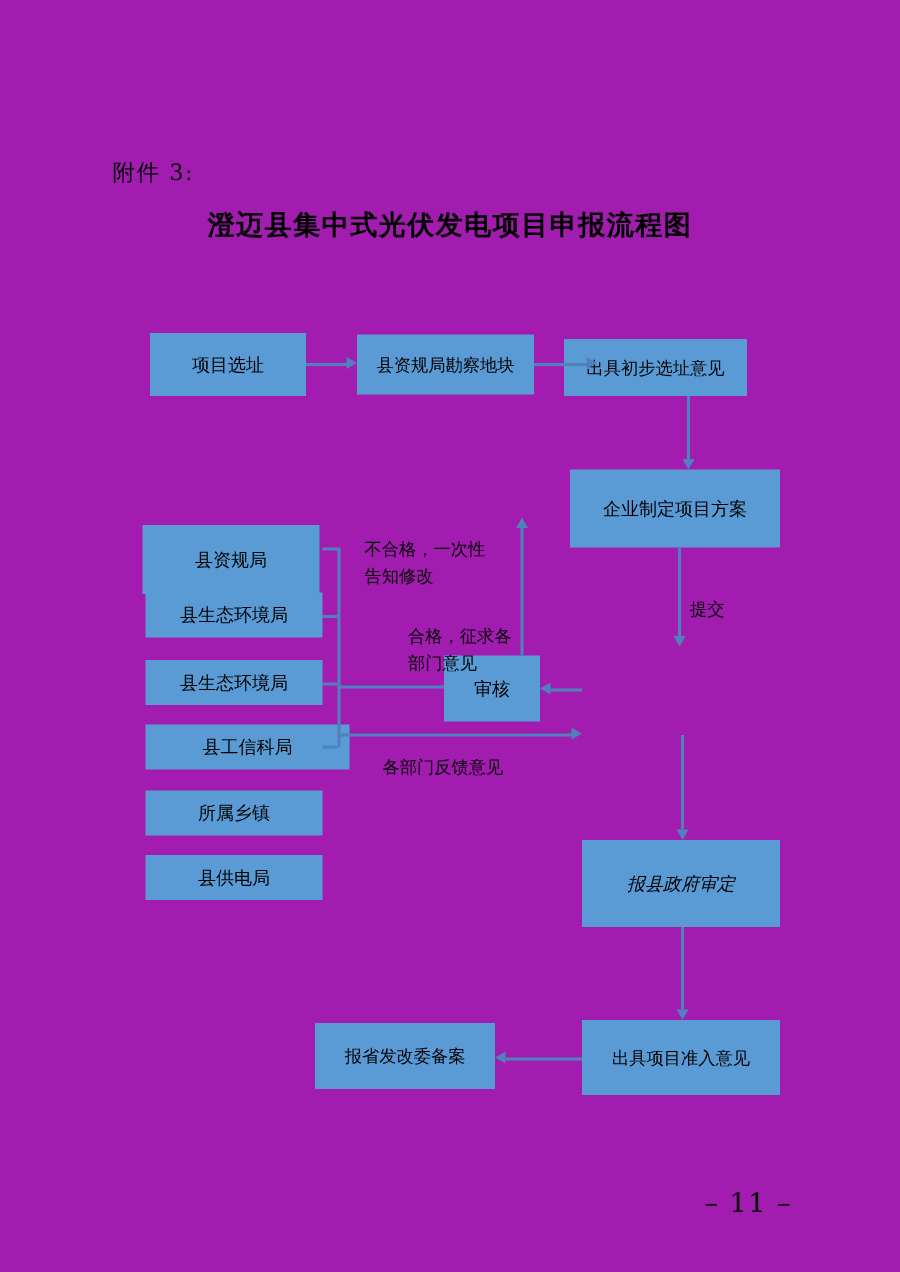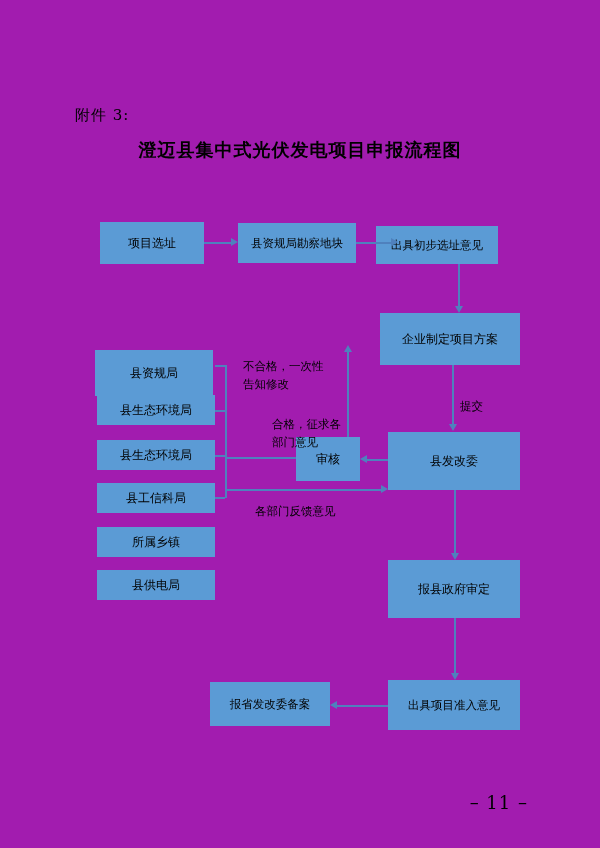--- a/index.html
+++ b/index.html
@@ -39,24 +39,24 @@
   
   .b-site      {left:100px;top:222px;width:104px;height:42px;}
   .b-survey    {left:238px;top:223px;width:118px;height:40px;}
   .b-prelim    {left:376px;top:226px;width:122px;height:38px;}
   .b-plan      {left:380px;top:313px;width:140px;height:52px;}
   .b-drc       {left:388px;top:432px;width:132px;height:58px;}
   .b-review    {left:296px;top:437px;width:64px;height:44px;}
   .b-d1        {left:95px;top:350px;width:118px;height:46px;}
   .b-d2        {left:97px;top:395px;width:118px;height:30px;}
   .b-d3        {left:97px;top:440px;width:118px;height:30px;}
-  .b-d4        {left:97px;top:483px;width:118px;height:30px;}
+  .b-d4        {left:97px;top:483px;width:136px;height:30px;}
   .b-d5        {left:97px;top:527px;width:118px;height:30px;}
   .b-d6        {left:97px;top:570px;width:118px;height:30px;}
-  .b-gov       {left:388px;top:560px;width:132px;height:58px;}
+  .b-gov       {left:388px;top:560px;width:132px;height:58px;font-style:italic;}
   .b-access    {left:388px;top:680px;width:132px;height:50px;}
   .b-filing    {left:210px;top:682px;width:120px;height:44px;}
 
   
   .hline,.vline{position:absolute;background:var(--arrow);}
   .hline{height:1.5px;}
   .vline{width:1.5px;}
   
   .ah{position:absolute;width:0;height:0;}
   .ah-right{border-top:4px solid transparent;border-bottom:4px solid transparent;border-left:7px solid var(--arrow);}
@@ -113,21 +113,20 @@
 <div class="page">
 
   <div class="attachment">附件 3:</div>
   <div class="title">澄迈县集中式光伏发电项目申报流程图</div>
 
   <div class="fbox small b-survey">县资规局勘察地块</div>
   <div class="fbox b-site">项目选址</div>
   <div class="fbox small b-prelim">出具初步选址意见</div>
 
   <div class="fbox b-plan">企业制定项目方案</div>
-  <div class="fbox b-drc">县发改委</div>
   <div class="fbox b-review">审核</div>
   <div class="fbox b-gov">报县政府审定</div>
   <div class="fbox small b-access">出具项目准入意见</div>
   <div class="fbox small b-filing">报省发改委备案</div>
 
   <div class="fbox b-d1">县资规局</div>
   <div class="fbox b-d2">县生态环境局</div>
   <div class="fbox b-d3">县生态环境局</div>
   <div class="fbox b-d4">县工信科局</div>
   <div class="fbox b-d5">所属乡镇</div>

